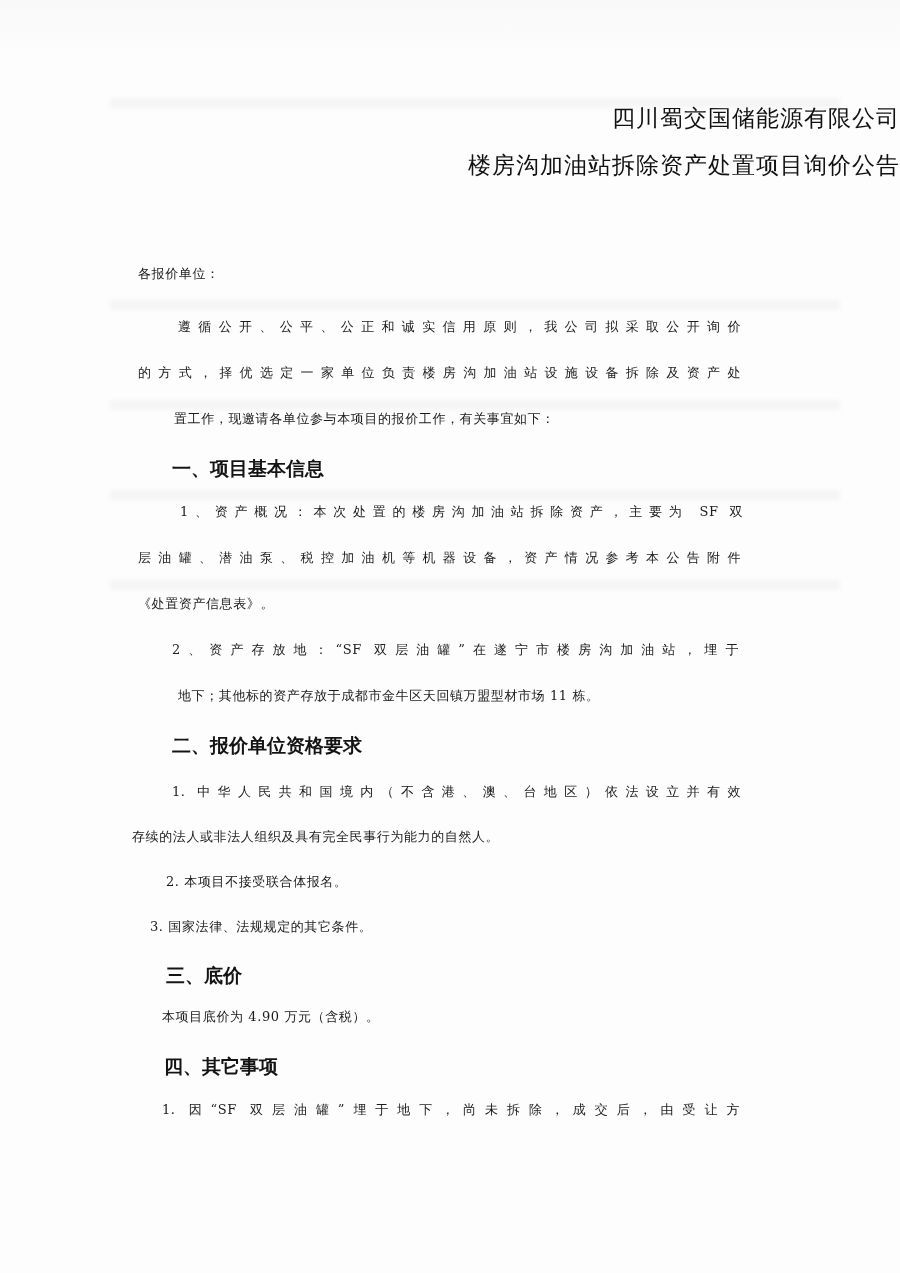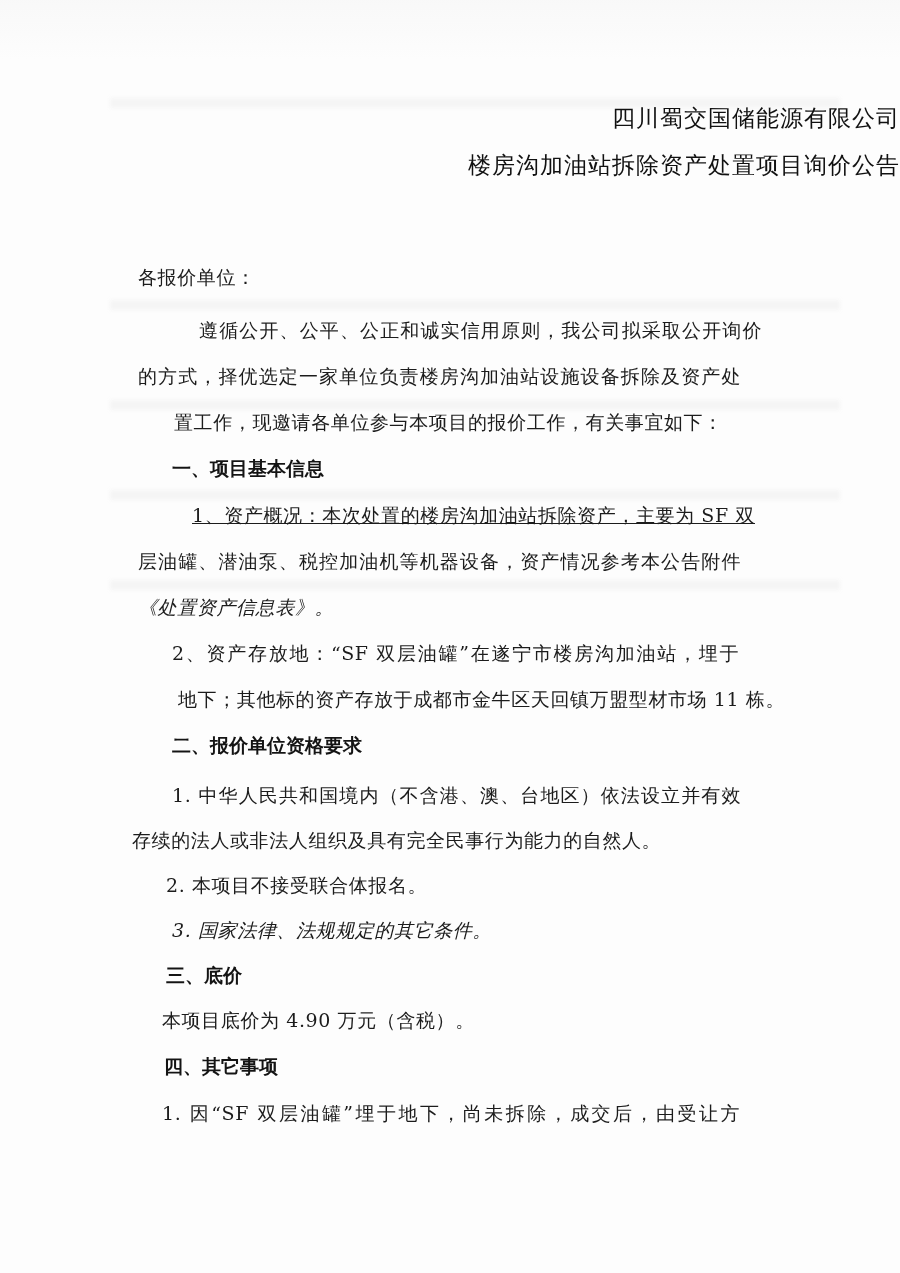--- a/index.html
+++ b/index.html
@@ -35,21 +35,21 @@
       left: 0; width: 900px;
       text-align: right;
       font-family: "DejaVu Sans", "Liberation Sans", sans-serif;
       font-weight: normal;
       font-size: 23px;
       letter-spacing: 1px;
       color: #111;
     }
     .line {
       position: absolute;
-      font-size: 19px;
+      font-size: 13px;
       white-space: nowrap;
       color: #1c1c1c;
       letter-spacing: 0.6px;
     }
     .heading {
       position: absolute;
       font-size: 19px;
       font-weight: bold;
       white-space: nowrap;
       color: #141414;
@@ -70,39 +70,39 @@
   <div class="bleed" style="top:300px;"></div>
   <div class="bleed" style="top:400px;"></div>
   <div class="bleed" style="top:490px;"></div>
   <div class="bleed" style="top:580px;"></div>
 
   <div class="title" style="top:103px;">四川蜀交国储能源有限公司</div>
   <div class="title" style="top:150px;">楼房沟加油站拆除资产处置项目询价公告</div>
 
   <div class="line" style="left:138px; top:265px;">各报价单位：</div>
 
-  <div class="line justify" style="left:178px; top:318px; width:563px;margin-left:21px;">遵循公开、公平、公正和诚实信用原则，我公司拟采取公开询价</div>
+  <div class="line justify" style="left:178px; top:318px; width:563px;">遵循公开、公平、公正和诚实信用原则，我公司拟采取公开询价</div>
   <div class="line justify" style="left:138px; top:364px; width:603px;">的方式，择优选定一家单位负责楼房沟加油站设施设备拆除及资产处</div>
   <div class="line" style="left:138px; top:410px;margin-left:36px;">置工作，现邀请各单位参与本项目的报价工作，有关事宜如下：</div>
 
   <div class="heading" style="left:172px; top:456px;">一、项目基本信息</div>
 
-  <div class="line justify" style="left:192px; top:503px; width:563px;text-decoration:underline;">1、资产概况：本次处置的楼房沟加油站拆除资产，主要为 SF 双</div>
+  <div class="line justify" style="left:180px; top:503px; width:563px;">1、资产概况：本次处置的楼房沟加油站拆除资产，主要为 SF 双</div>
   <div class="line justify" style="left:138px; top:549px; width:603px;">层油罐、潜油泵、税控加油机等机器设备，资产情况参考本公告附件</div>
-  <div class="line" style="left:138px; top:595px;font-style:italic;">《处置资产信息表》。</div>
+  <div class="line" style="left:138px; top:595px;">《处置资产信息表》。</div>
 
   <div class="line justify" style="left:172px; top:641px; width:567px;">2、资产存放地：“SF 双层油罐”在遂宁市楼房沟加油站，埋于</div>
   <div class="line" style="left:138px; top:687px;margin-left:40px;">地下；其他标的资产存放于成都市金牛区天回镇万盟型材市场 11 栋。</div>
 
   <div class="heading" style="left:172px; top:733px;">二、报价单位资格要求</div>
 
   <div class="line justify" style="left:172px; top:783px; width:569px;">1. 中华人民共和国境内（不含港、澳、台地区）依法设立并有效</div>
   <div class="line" style="left:132px; top:828px;">存续的法人或非法人组织及具有完全民事行为能力的自然人。</div>
   <div class="line" style="left:166px; top:873px;">2. 本项目不接受联合体报名。</div>
-  <div class="line" style="left:172px; top:918px;font-style:italic;">3. 国家法律、法规规定的其它条件。</div>
+  <div class="line" style="left:150px; top:918px;">3. 国家法律、法规规定的其它条件。</div>
 
   <div class="heading" style="left:166px; top:963px;">三、底价</div>
   <div class="line" style="left:162px; top:1008px;">本项目底价为 4.90 万元（含税）。</div>
 
   <div class="heading" style="left:164px; top:1054px;">四、其它事项</div>
   <div class="line justify" style="left:162px; top:1101px; width:578px;">1. 因“SF 双层油罐”埋于地下，尚未拆除，成交后，由受让方</div>
 
 </div>
 
 </body></html>

